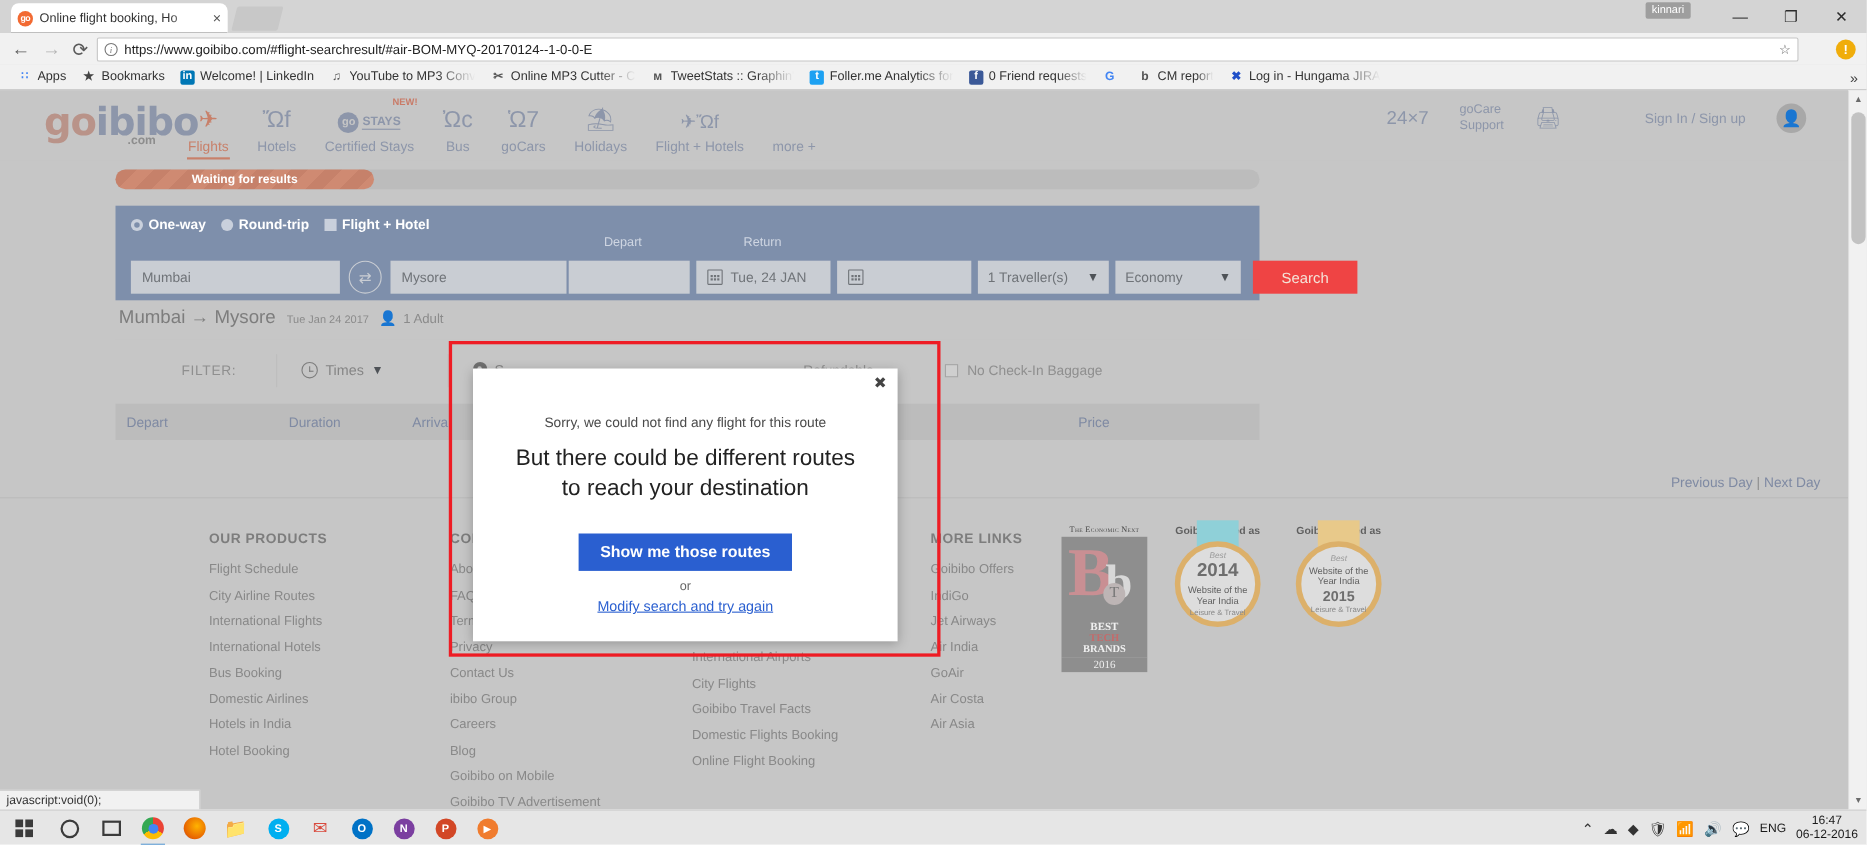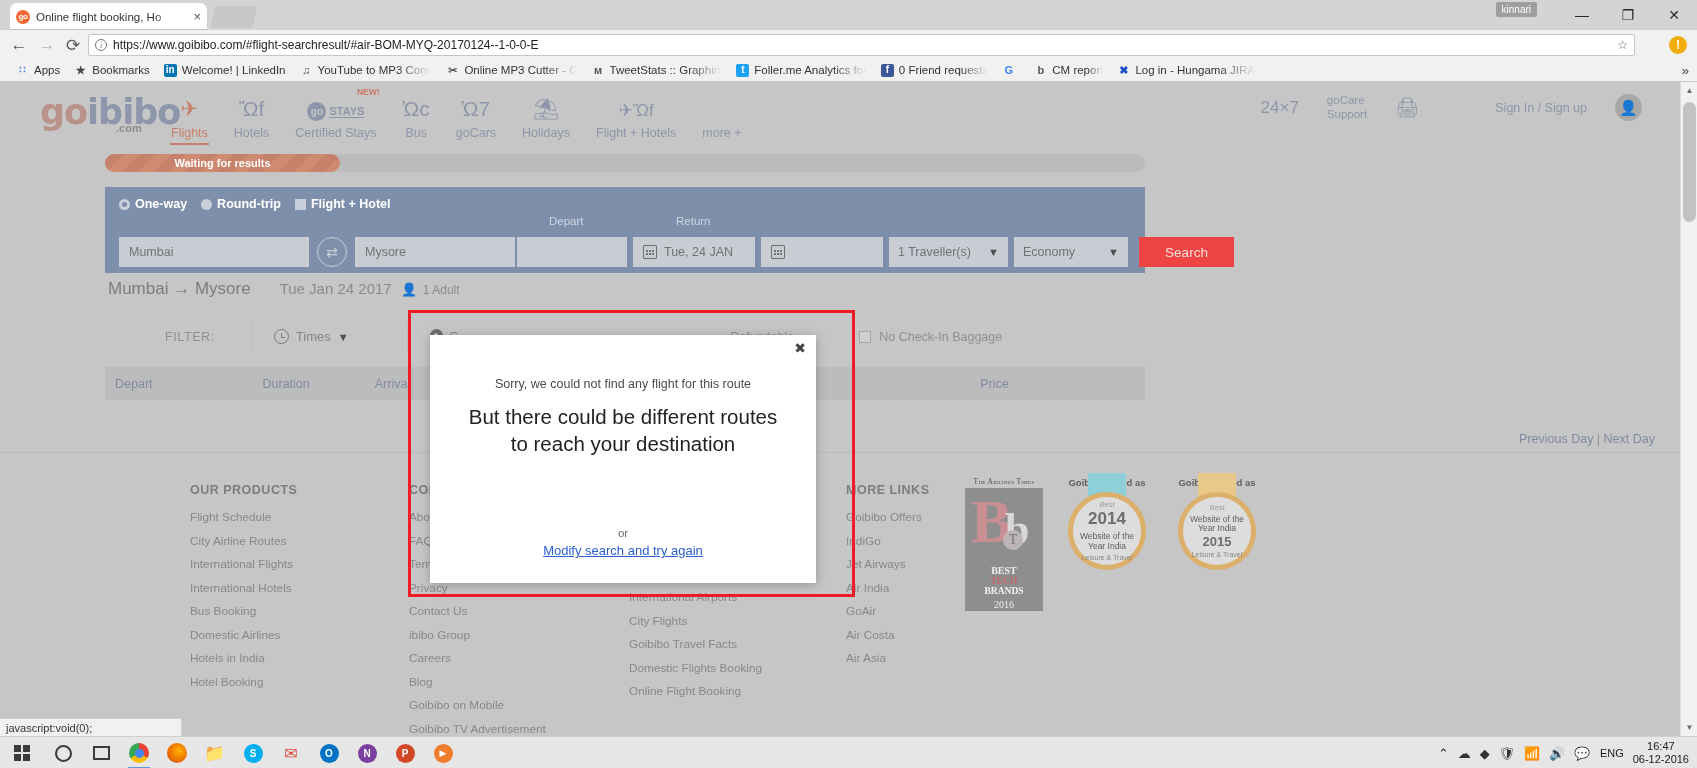--- a/index.html
+++ b/index.html
@@ -148,21 +148,21 @@
   .sel.cls { width:114px; }
   .caret { font-size:11px; color:#4e5257; }
   .searchbtn { width:95px; height:30px; margin-left:9px; background:#ef4444;
     color:#f4e3d8; font-size:13.5px; display:flex; align-items:center;
     justify-content:center; cursor:pointer;}
 
   
   .routeline { position:absolute; left:108px; top:197px; display:flex;
     align-items:baseline; gap:10px;}
   .route-main { font-size:17px; color:#7d7d7d; }
-  .route-date { font-size:15px; color:#8b8b8b;margin-left:19px; }
+  .route-date { font-size:10px; color:#8b8b8b; }
   .route-pax { font-size:12px; color:#8b8b8b; display:flex; align-items:center; gap:5px;}
   .pax-ico { font-size:13px; color:#7a7a7a;}
 
   
   .filterbar { position:absolute; left:105px; top:227px; width:1040px; height:55px;
     background:#c6c6c6; display:flex; align-items:center; }
   .flabel { font-size:12.5px; color:#8f8f8f; letter-spacing:.6px; margin-left:60px;}
   .fitem { display:flex; align-items:center; gap:7px; font-size:13px; color:#858585;
     padding:0 22px; height:30px; border-left:1px solid #bdbdbd; margin-left:36px; cursor:pointer;}
   .fitem:first-of-type { border-left:none; }
@@ -566,21 +566,21 @@
             <a>Jet Airways</a>
             <a>Air India</a>
             <a>GoAir</a>
             <a>Air Costa</a>
             <a>Air Asia</a>
           </div>
       </div>
 
       <div class="awards">
         <div class="award-et">
-          <div class="et-title">The Airlines Times</div>
+          <div class="et-title">The Economic Next</div>
           <div class="et-box">
             <span class="et-b">B</span>
             <span class="et-b2">b</span>
             <span class="et-t">T</span>
             <span class="et-best">BEST</span>
             <span class="et-tech">TECH</span>
             <span class="et-brands">BRANDS</span>
           </div>
           <div style="width:78px;text-align:center;background:#8e8e8e;color:#eee;font-size:10px;
                font-family:'Liberation Serif',serif;padding:1px 0;">2016</div>
@@ -614,20 +614,21 @@
 
       <div class="redbox"></div>
 
       <div class="modal">
         <div class="modal-x">✖</div>
         <div class="m-sorry">Sorry, we could not find any flight for this route</div>
         <div class="m-big">
           <div>But there could be different routes</div>
           <div>to reach your destination</div>
         </div>
+        <div class="m-btn">Show me those routes</div>
         <div class="m-or">or</div>
         <div class="m-link">Modify search and try again</div>
       </div>
 
     </div>
 
     <div class="scrollbar">
       <div class="sb-up">▲</div>
       <div class="sb-thumb"></div>
       <div class="sb-down">▼</div>

